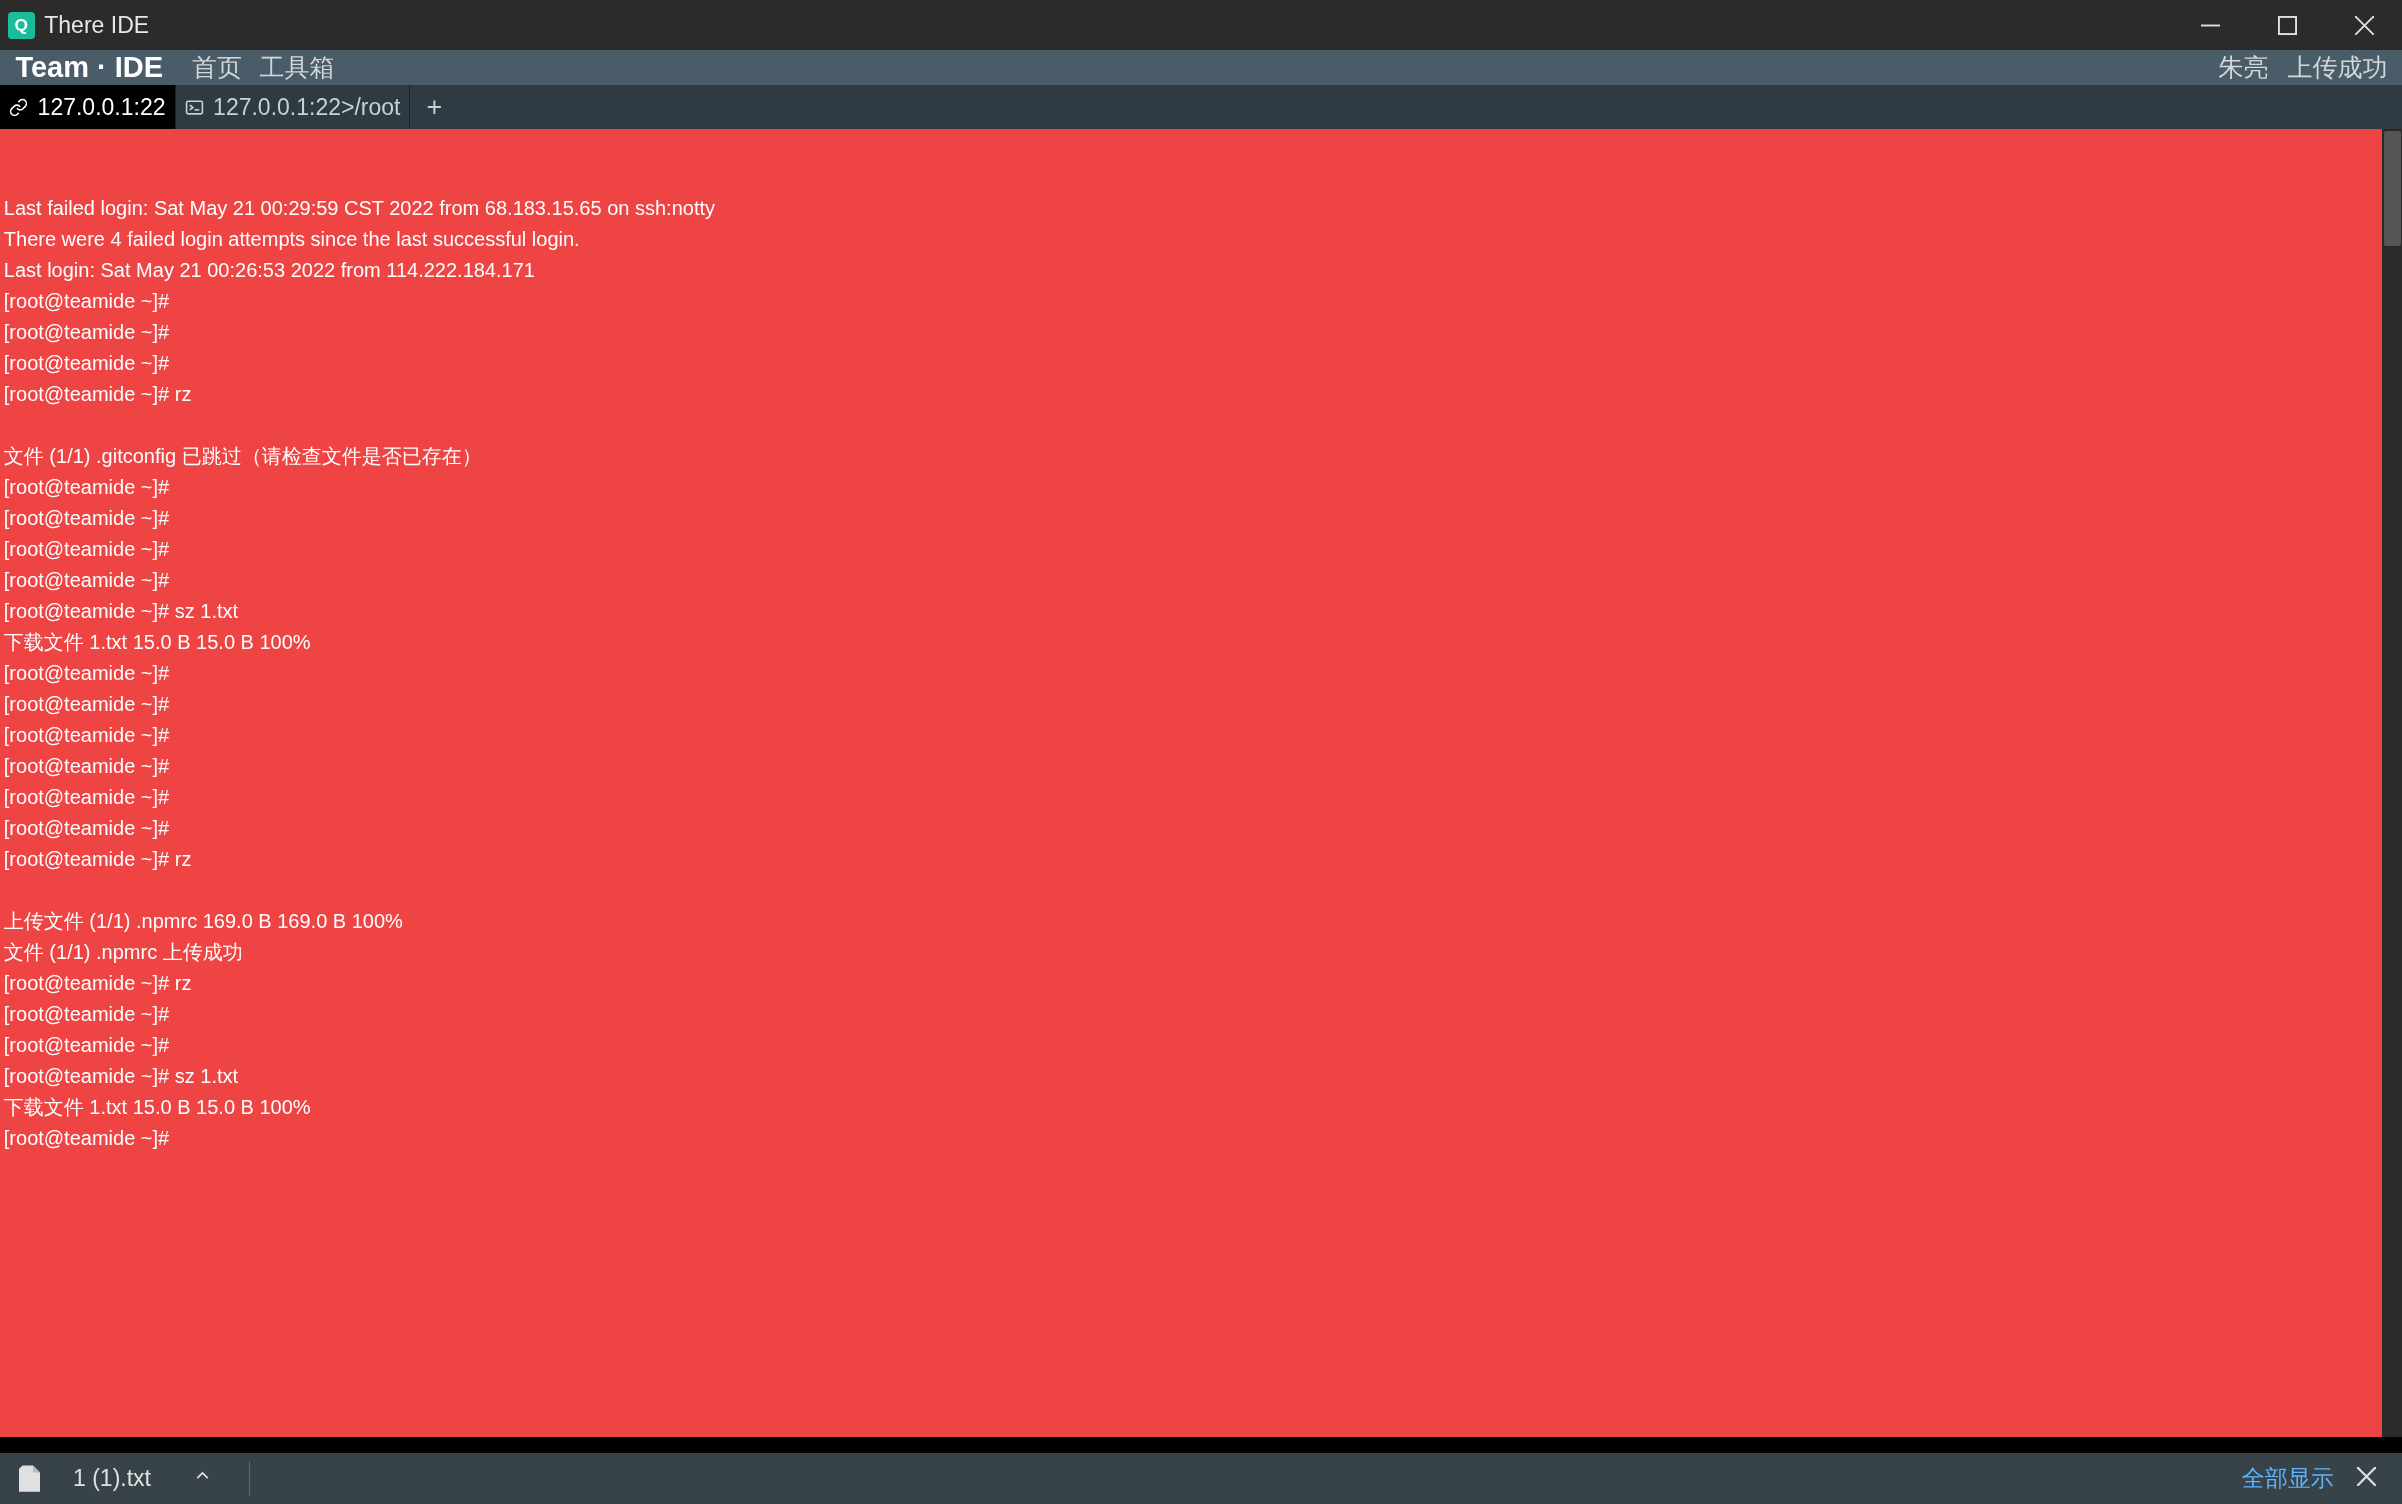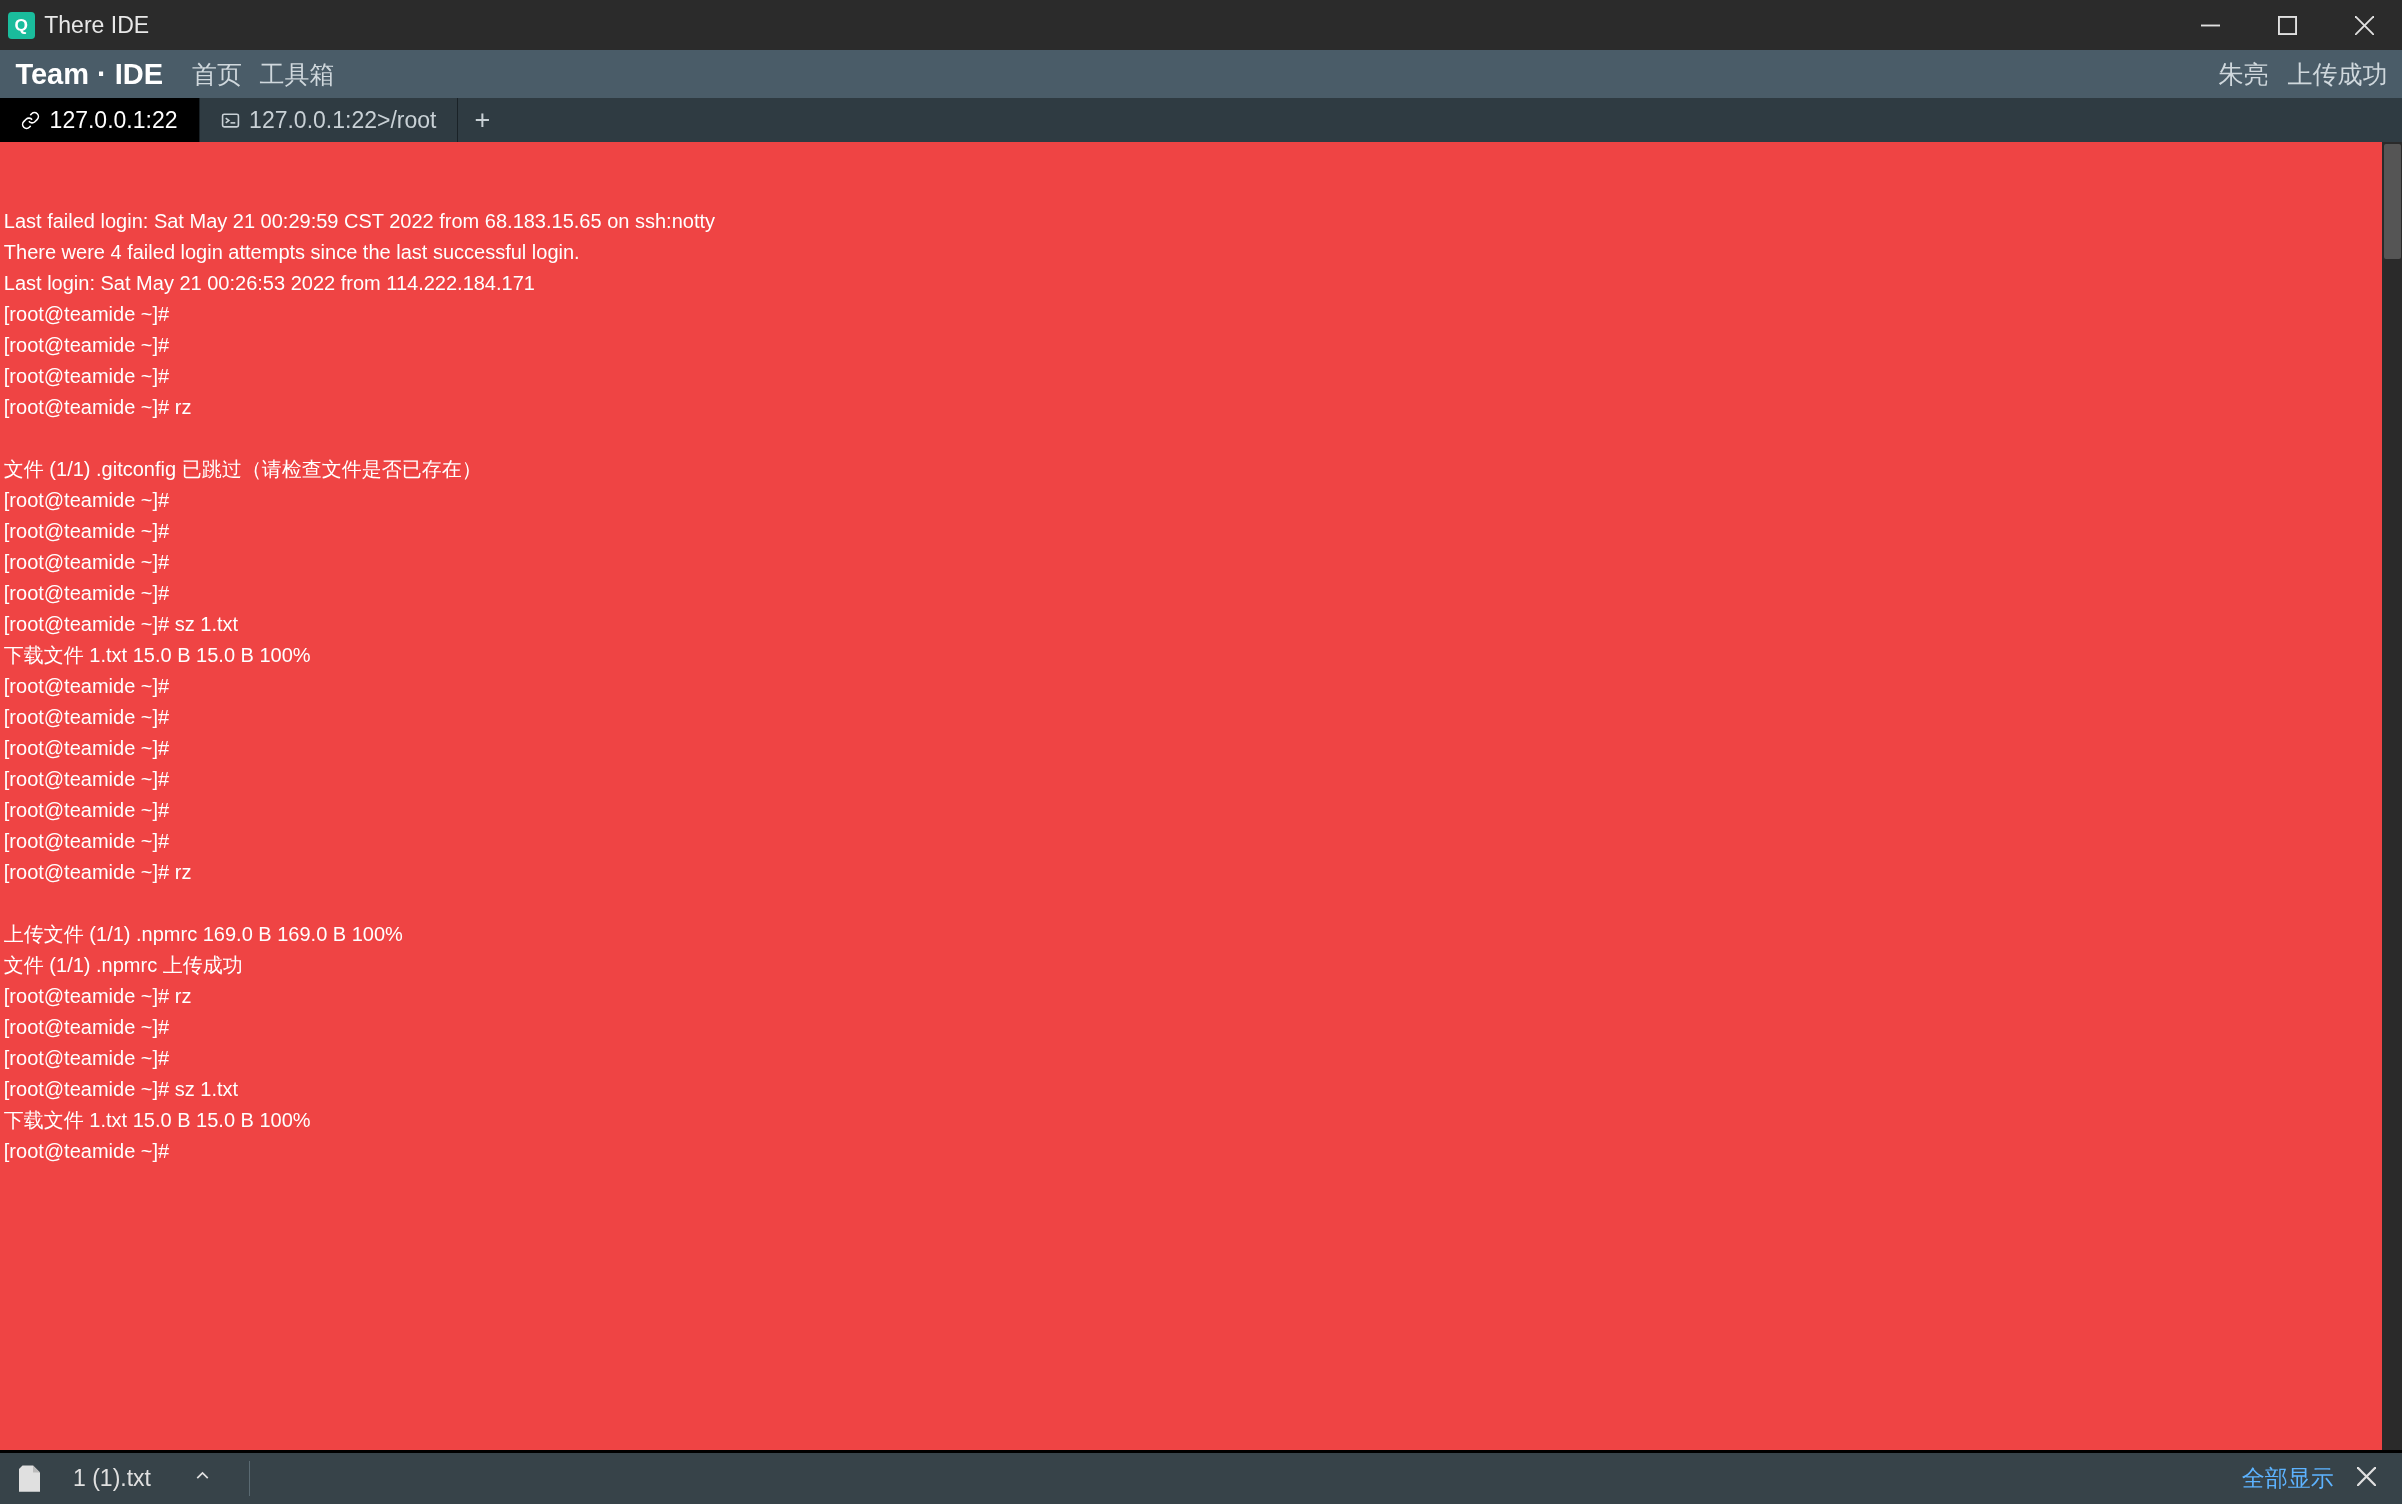--- a/index.html
+++ b/index.html
@@ -55,21 +55,21 @@
       align-items: center;
       justify-content: center;
       color: #e0e0e0;
       cursor: pointer;
     }
     .win-btn svg {
       width: 19px;
       height: 19px;
     }
     .menubar {
-      height: 48px;
+      height: 35px;
       background: #4a5c68;
       display: flex;
       align-items: center;
       padding: 0 15.4px;
       color: #d0d8dd;
       font-size: 25px;
     }
     .app-name {
       font-weight: bold;
       font-size: 29px;
@@ -88,21 +88,21 @@
     }
     .tabbar {
       height: 44px;
       background: #2f3b42;
       display: flex;
       align-items: stretch;
     }
     .tab {
       display: flex;
       align-items: center;
-      padding: 0 21px;
+      padding: 0 9px;
       color: #c9d1d6;
       font-size: 23px;
       border-right: 1px solid #1a2227;
       cursor: pointer;
       gap: 9.6px;
     }
     .tab.active {
       background: #000;
       color: #ffffff;
     }

